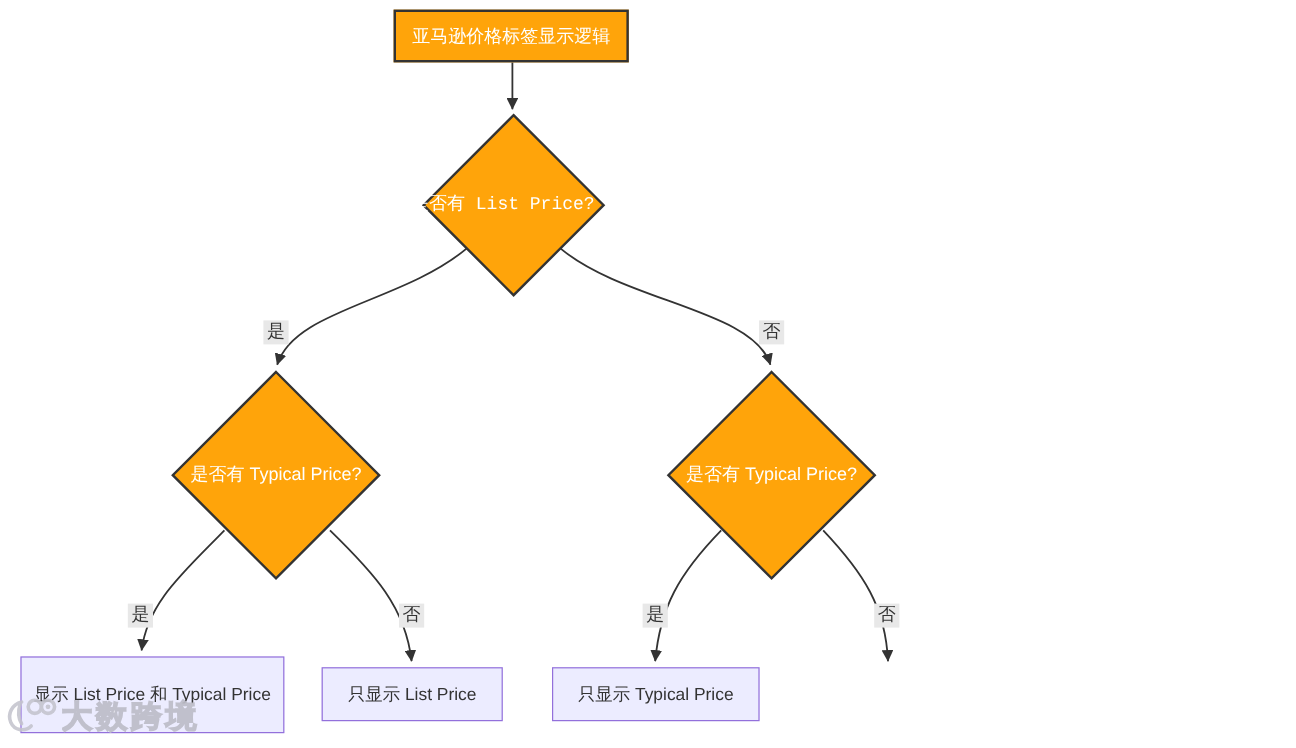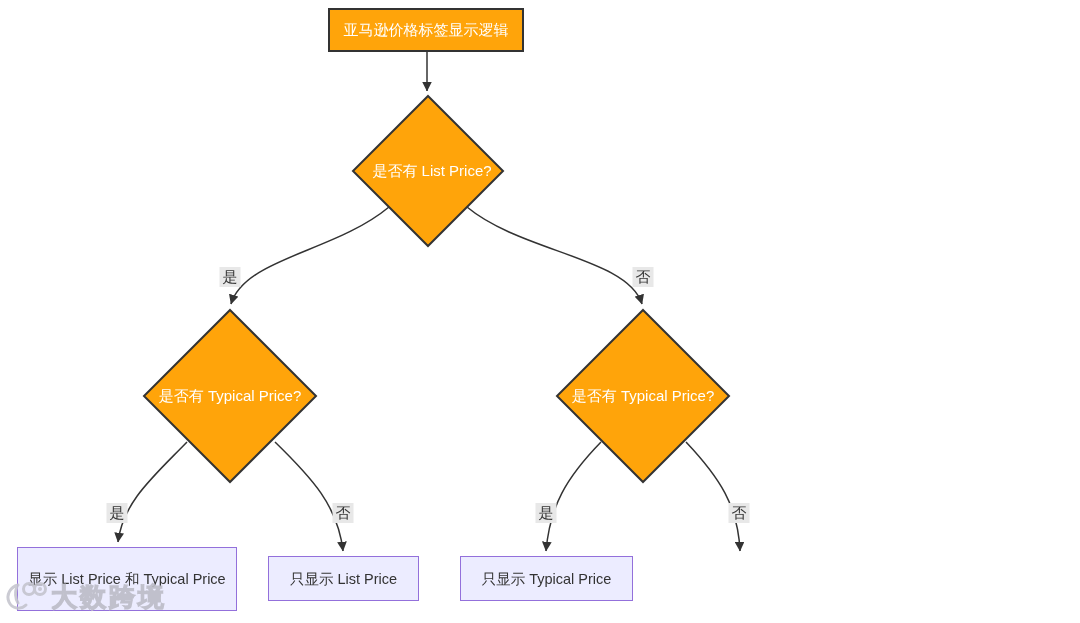--- a/index.html
+++ b/index.html
@@ -54,21 +54,21 @@
   .decision-label {
     position: absolute;
     width: 190px;
     height: 22px;
     line-height: 22px;
     text-align: center;
     font-size: 15px;
     color: #ffffff;
     pointer-events: none;
   }
-  .decision-label.root  { left: 337px; top: 160px; }
+  .decision-label.root  { left: 324px; top: 160px; font-family: Liberation Mono, monospace; }
   .decision-label.left  { left: 135px; top: 385px; }
   .decision-label.right { left: 548px; top: 385px; }
   .leaf {
     position: absolute;
     box-sizing: border-box;
     background: #ECECFF;
     border: 1px solid #9370DB;
     display: flex;
     align-items: center;
     justify-content: center;

